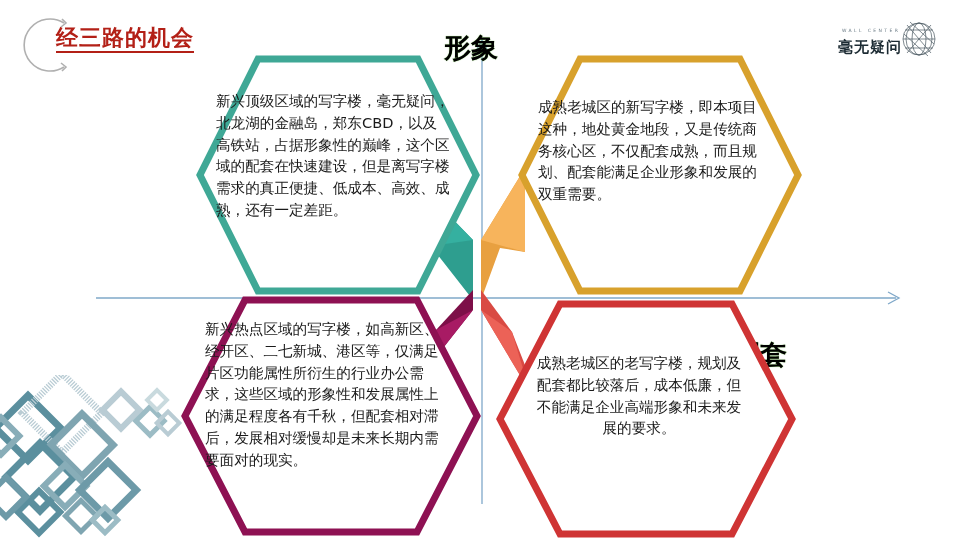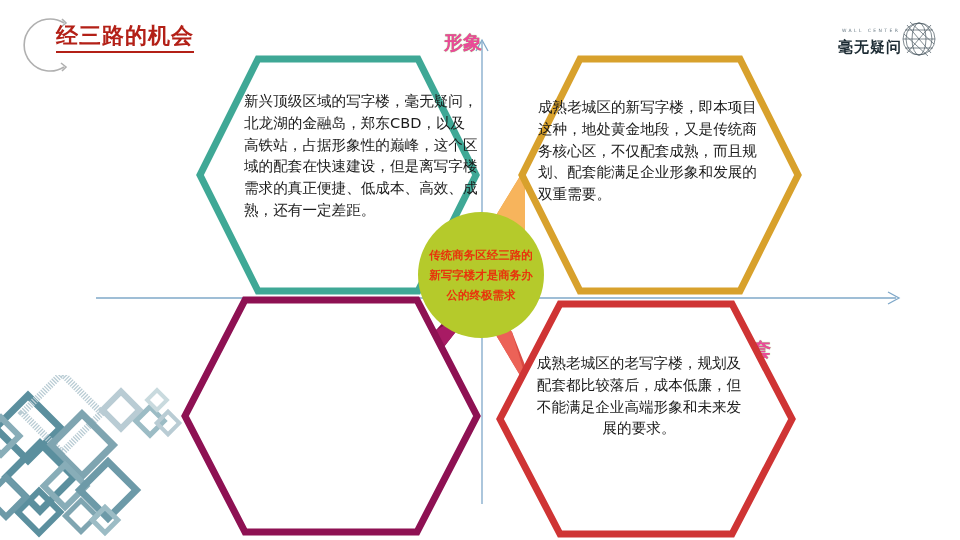--- a/index.html
+++ b/index.html
@@ -15,21 +15,20 @@
 
   
   .title-arc{position:absolute;left:16px;top:14px;width:62px;height:62px;}
   .title-text{
     position:absolute;left:56px;top:26px;
     font-size:22px;font-weight:bold;color:#b32017;
     letter-spacing:1px;
     border-bottom:2px solid #b32017;
     padding-bottom:1px;line-height:1.1;
     white-space:nowrap;
-    font-family:Liberation Mono, monospace;
   }
 
   
   .logo{position:absolute;right:14px;top:16px;width:112px;height:46px;}
   .logo-cn{
     position:absolute;left:4px;top:22px;
     font-size:15px;font-weight:bold;color:#1c2b33;letter-spacing:1px;
     white-space:nowrap;
   }
   .logo-en{
@@ -37,39 +36,39 @@
     font-size:4.5px;color:#6a7b85;letter-spacing:2.4px;
     white-space:nowrap;
   }
   .logo-globe{position:absolute;right:2px;top:0px;}
 
   
   .axis{position:absolute;pointer-events:none;}
   .axis-v{left:466px;top:34px;width:30px;height:470px;}
   .axis-h{left:96px;top:284px;width:810px;height:30px;}
   .axis-label{
-    position:absolute;font-size:19px;font-weight:bold;color:#ec4899;
+    position:absolute;font-size:27px;font-weight:bold;color:#000000;
     white-space:nowrap;text-shadow:0 0 1px #6cbd45;
   }
   .lbl-image{left:444px;top:30px;}
   .lbl-support{left:733px;top:297px;margin-top:40px;}
 
   
   .hexwrap{position:absolute;}
   .hextext{
     position:absolute;
     font-size:14.6px;line-height:21.8px;color:#1a1a1a;
     font-family:"DejaVu Sans","Liberation Sans",sans-serif;
   }
   .hex-tl{left:196px;top:55px;width:284px;height:240px;}
   .hex-tr{left:518px;top:55px;width:284px;height:240px;}
   .hex-bl{left:181px;top:296px;width:300px;height:240px;}
   .hex-br{left:496px;top:300px;width:300px;height:238px;}
 
-  .txt-tl{left:216px;top:90px;width:234px;margin-left:28px;}
+  .txt-tl{left:216px;top:90px;width:234px;}
   .txt-tr{left:538px;top:96px;width:230px;}
   .txt-bl{left:205px;top:318px;width:244px;}
   .txt-br{left:530px;top:352px;width:218px;text-align:center;}
 
   
   .center-circle{
     position:absolute;left:418px;top:212px;width:126px;height:126px;
     border-radius:50%;background:#b5ca2b;
     display:flex;align-items:center;justify-content:center;
     box-sizing:border-box;
@@ -164,23 +163,21 @@
   <div class="hextext txt-tl">新兴顶级区域的写字楼，毫无疑问，北龙湖的金融岛，郑东CBD，以及高铁站，占据形象性的巅峰，这个区域的配套在快速建设，但是离写字楼需求的真正便捷、低成本、高效、成熟，还有一定差距。</div>
 
   <svg class="hexwrap hex-tr" viewBox="0 0 284 240">
     <polygon points="62,4 222,4 280,120 222,236 62,236 4,120" fill="#ffffff" stroke="#d8a12c" stroke-width="7" stroke-linejoin="miter"></polygon>
   </svg>
   <div class="hextext txt-tr">成熟老城区的新写字楼，即本项目这种，地处黄金地段，又是传统商务核心区，不仅配套成熟，而且规划、配套能满足企业形象和发展的双重需要。</div>
 
   <svg class="hexwrap hex-bl" viewBox="0 0 300 240">
     <polygon points="64,4 236,4 296,120 236,236 64,236 4,120" fill="#ffffff" stroke="#8e1153" stroke-width="7" stroke-linejoin="miter"></polygon>
   </svg>
+  <div class="hextext txt-bl">新兴热点区域的写字楼，如高新区、经开区、二七新城、港区等，仅满足片区功能属性所衍生的行业办公需求，这些区域的形象性和发展属性上的满足程度各有千秋，但配套相对滞后，发展相对缓慢却是未来长期内需要面对的现实。</div>
 
   <svg class="hexwrap hex-br" viewBox="0 0 300 238">
     <polygon points="64,4 236,4 296,119 236,234 64,234 4,119" fill="#ffffff" stroke="#cf3434" stroke-width="7" stroke-linejoin="miter"></polygon>
   </svg>
   <div class="hextext txt-br">成熟老城区的老写字楼，规划及配套都比较落后，成本低廉，但不能满足企业高端形象和未来发展的要求。</div>
 
-  <div class="center-circle">
-    <div class="center-text">传统商务区经三路的新写字楼才是商务办公的终极需求</div>
-  </div>
 
 </div>
 
 </body></html>

